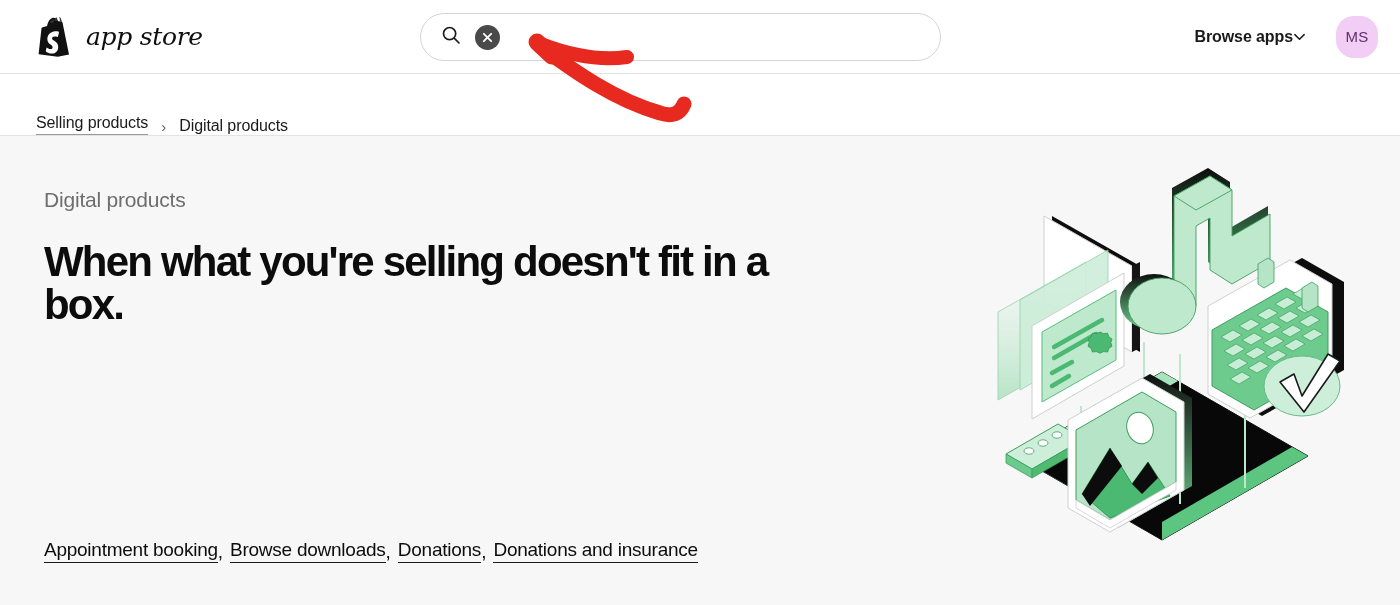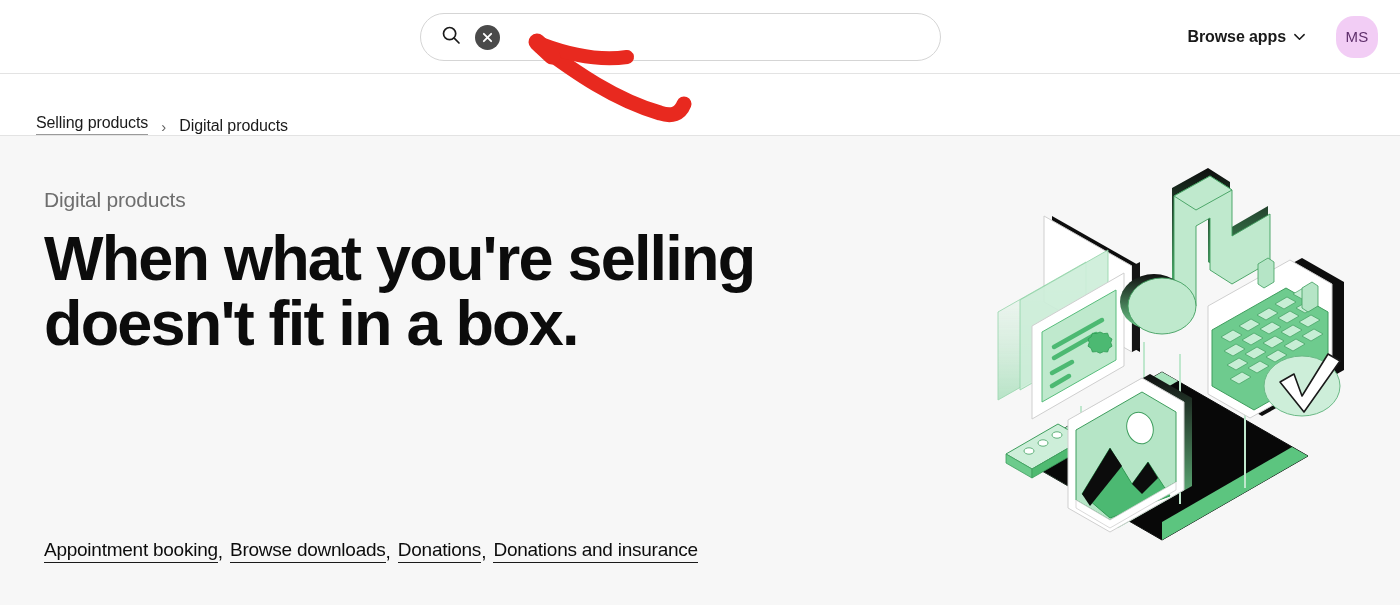--- a/index.html
+++ b/index.html
@@ -74,21 +74,21 @@
   }
   .clear-btn svg { width: 11px; height: 11px; display: block; }
 
   .header-right {
     margin-left: auto;
     display: flex;
     align-items: center;
     gap: 30px;
   }
   .browse-apps {
-    display: flex; align-items: center; gap: 7px;
+    display: flex; align-items: center; 
     font-size: 16px; font-weight: 700; color: #1a1a1a;
     cursor: pointer;
     background: none; border: none;
     font-family: "Liberation Sans", sans-serif;
     letter-spacing: -0.1px;
   }
   .chev { width: 13px; height: 13px; display: block; }
   .avatar {
     width: 42px; height: 42px;
     border-radius: 18px;
@@ -129,22 +129,22 @@
     padding: 52px 36px 0 44px;
     overflow: hidden;
   }
   .eyebrow {
     font-size: 21px;
     color: #6e6e6e;
     font-weight: 400;
     letter-spacing: -0.2px;
   }
   .headline {
-    margin-top: 14px;
-    font-size: 63px;
+    margin-top: 28px;
+    font-size: 42px;
     line-height: 1.03;
     font-weight: 700;
     color: #0c0c0c;
     letter-spacing: -1.8px;
     max-width: 810px;
   }
   .tag-links {
     position: absolute;
     left: 44px;
     bottom: 42px;
@@ -182,20 +182,31 @@
     z-index: 50;
   }
 </style>
 </head>
 <body>
 
 <div class="page">
 
   <div class="header">
 
+    <div class="brand">
+      <span>
+        <svg class="bag-logo" viewBox="0 0 36 41" xmlns="http://www.w3.org/2000/svg">
+          <path d="M19.4 2.2c-.6-.5-1.6-.7-2.6-.4-3.2.9-5 4.6-5.7 8.1l-4.2 1.3c-1.3.4-1.3.5-1.5 1.7L2.6 38.2l19.2 2.6L33 38.4 26.5 6.4c-.1-.5-.4-.7-.8-.8l-3.3-.3-2.7-2.7-.3-.4z" fill="#111"></path>
+          <path d="M25.7 5.6l-1.8-.2c0-1.8-.2-3.4-.7-4.6 1.6.6 2.3 2.9 2.5 4.8zM21.7 5l-3.5-.3c.5-2 1.4-3.1 2.2-3.5.7.9 1.1 2.3 1.3 3.8z" fill="#333"></path>
+          <path d="M18.4 3.1c-.6.9-1.1 2.3-1.2 4.2l-3.3-.3c.8-2.4 2.3-3.7 4.5-3.9z" fill="#fff" opacity=".12"></path>
+          <path d="M22.9 16.9l-1.1 4.1s-1.5-.7-3.2-.6c-2.6.2-2.6 1.8-2.6 2.2.1 2.2 5.9 2.7 6.2 7.9.3 4.1-2.2 6.9-5.8 7.1-4.3.3-6.7-2.3-6.7-2.3l.9-3.9s2.4 1.8 4.3 1.7c1.3-.1 1.8-1.1 1.7-1.9-.2-2.9-4.9-2.7-5.2-7.5-.3-4 2.3-8.1 8.1-8.4 2.3-.2 3.4.6 3.4.6z" fill="#fff"></path>
+        </svg>
+      </span>
+      <span class="brand-word">app store</span>
+    </div>
 
     <div class="search-wrap">
       <div class="search-field">
         <span>
           <svg class="search-icon" viewBox="0 0 20 20" fill="none" xmlns="http://www.w3.org/2000/svg">
             <circle cx="8.6" cy="8.6" r="6.1" stroke="#1a1a1a" stroke-width="1.7"></circle>
             <line x1="13.2" y1="13.2" x2="18" y2="18" stroke="#1a1a1a" stroke-width="1.7" stroke-linecap="round"></line>
           </svg>
         </span>
         <button class="clear-btn">

